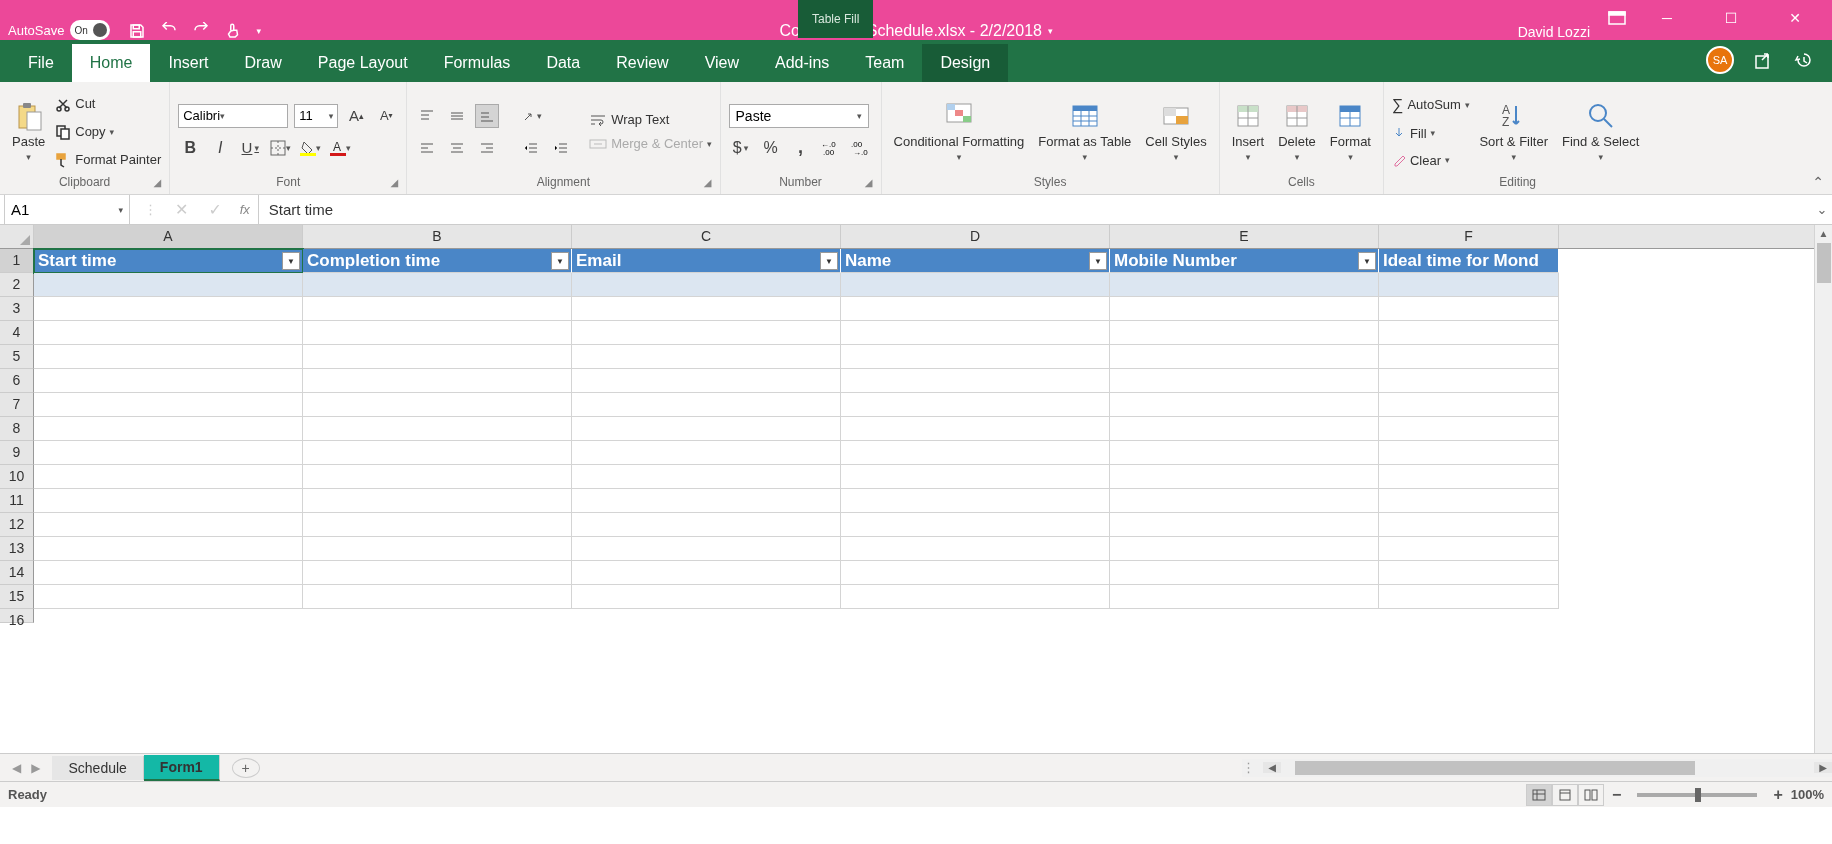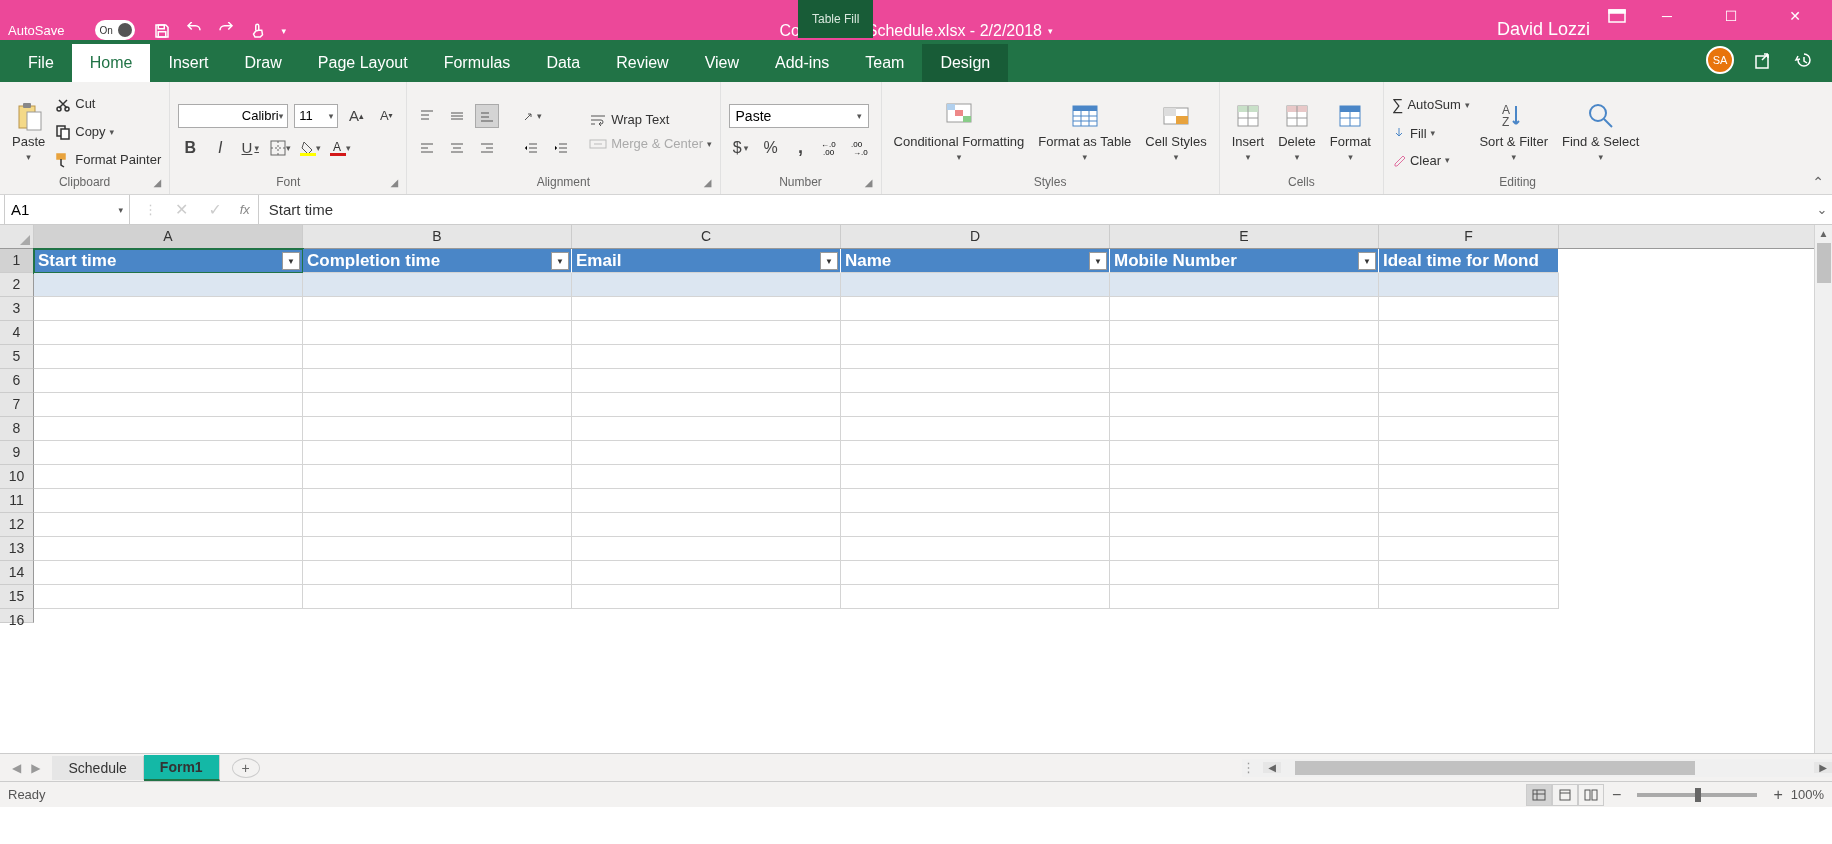--- a/index.html
+++ b/index.html
@@ -1,29 +1,29 @@
 <!DOCTYPE html>
 <html><head>
 <meta charset="utf-8">
 <style>
 * { margin: 0; padding: 0; box-sizing: border-box; font-family: "Segoe UI", Arial, sans-serif; }
 body { width: 1832px; height: 844px; background: #fff; overflow: hidden; font-size: 13px; }
 
 
 .titlebar { height: 40px; background: #ec4899; display: flex; align-items: flex-end; color: #fff; position: relative; }
 .autosave { display: flex; align-items: center; gap: 6px; margin-left: 8px; font-size: 13px; }
-.autosave .toggle { width: 40px; height: 20px; background: #fff; border-radius: 10px; position: relative; display: flex; align-items: center; padding: 0 3px; margin-left: 25px; }
+.autosave .toggle { width: 40px; height: 20px; background: #fff; border-radius: 10px; position: relative; display: flex; align-items: center; padding: 0 3px; }
 .autosave .toggle .knob { width: 14px; height: 14px; background: #555; border-radius: 50%; margin-left: auto; }
 .autosave .toggle .ontext { font-size: 10px; color: #333; position: absolute; left: 4px; }
 .qat { display: flex; gap: 14px; margin-left: 18px; align-items: center; }
 .qat-item { width: 18px; height: 18px; }
 .title-center { position: absolute; left: 50%; transform: translateX(-50%); font-size: 16px; color: #fff; display:flex; align-items:center; gap:6px; }
 .table-tools { position: absolute; left: 798px; top: 0; background: #185c37; padding: 12px 14px; font-size: 12px; color: #d9e8de; }
 .title-right { margin-left: auto; display: flex; align-items: center; gap: 18px; padding-right: 14px; }
-.user { font-size: 18px; margin-top: 28px; }
+.user { font-size: 14px; margin-top: 28px; }
 .win-btn { width: 46px; text-align: center; font-size: 14px; }
 
 
 .tabstrip { height: 42px; background: #217346; display: flex; align-items: flex-end; color: #fff; padding-left: 10px; position: relative; }
 .tab { padding: 10px 18px 10px; font-size: 16px; }
 .tab.active { background: #fff; color: #217346; }
 .tellme { display: flex; align-items: center; gap: 8px; margin-left: 20px; padding-bottom: 10px; color: #d9e8de; font-size: 16px; }
 .tabstrip-right { margin-left: auto; display: flex; align-items: center; gap: 20px; padding-right: 18px; padding-bottom: 8px; }
 .avatar { width: 28px; height: 28px; background: #e8740c; border-radius: 50%; display: flex; align-items: center; justify-content: center; font-size: 11px; color: #fff; border: 2px solid #fff; }
 
@@ -31,21 +31,21 @@
 .ribbon { height: 113px; background: #f3f2f1; border-bottom: 1px solid #d4d4d4; display: flex; position: relative; }
 .group { border-right: 1px solid #e1e1e1; display: flex; flex-direction: column; justify-content: space-between; padding: 6px 8px 2px; }
 .group-body { flex: 1; display: flex; align-items: center; gap: 6px; }
 .group-label { text-align: center; font-size: 12px; color: #666; padding-bottom: 3px; position: relative; }
 .group-label .launcher { position: absolute; right: 0; bottom: 4px; font-size: 10px; color: #888; }
 .big-btn { display: flex; flex-direction: column; align-items: center; gap: 2px; font-size: 13px; color: #333; padding: 0 4px; line-height: 1.2; }
 .big-icon { width: 32px; height: 32px; }
 .col { display: flex; flex-direction: column; gap: 12px; }
 .row { display: flex; gap: 6px; align-items: center; }
 .small-btn { display: flex; align-items: center; gap: 4px; font-size: 13px; color: #333; }
-.font-select { width: 110px; height: 24px; border: 1px solid #aaa; background: #fff; padding: 0 4px; font-size: 13px; display: flex; align-items: center; justify-content: flex-end; }
+.font-select { width: 110px; height: 24px; border: 1px solid #aaa; background: #fff; padding: 0 4px; font-size: 13px; display: flex; align-items: center; justify-content: flex-start; }
 .size-select { width: 44px; height: 24px; border: 1px solid #aaa; background: #fff; padding: 0 4px; font-size: 13px; display: flex; align-items: center; justify-content: space-between; }
 .icon-btn { width: 24px; height: 24px; display: flex; align-items: center; justify-content: center; color: #444; }
 .icon-btn.active { background: #d4d4d4; border: 1px solid #aaa; }
 .number-select { width: 140px; height: 24px; border: 1px solid #aaa; background: #fff; padding: 0 6px; font-size: 14px; display: flex; align-items: center; justify-content: space-between; }
 .collapse { position: absolute; right: 8px; bottom: 4px; font-size: 14px; color: #666; }
 
 
 .formula-bar { height: 30px; background: #fff; border-bottom: 1px solid #ccc; display: flex; align-items: center; }
 .name-box { width: 126px; height: 26px; border: 1px solid #ccc; margin: 0 4px; padding: 16px 6px; display: flex; align-items: center; justify-content: space-between; font-size: 15px; }
 .fx-btn { width: 26px; text-align: center; color: #888; font-style: italic; }
@@ -83,21 +83,21 @@
 .sheet-nav { display: flex; gap: 10px; padding: 0 12px; color: #999; font-size: 12px; }
 .sheet-tab { padding: 4px 16px; border-right: 1px solid #ccc; font-size: 14px; color: #333; background: #e6e6e6; }
 .sheet-tab.active { background: #14b8a6; font-weight: bold; border-bottom: 2px solid #217346; }
 .sheet-new { width: 28px; text-align: center; color: #666; border: 1px solid #ccc; border-radius: 50%; margin-left: 12px; font-size: 14px; line-height: 18px; height:20px; }
 .hscroll { margin-left: auto; height: 18px; background: #f0f0f0; display: flex; align-items: center; width: 590px; }
 .hscroll .arrow { width: 18px; text-align: center; font-size: 10px; color: #666; background: #e6e6e6; }
 .hscroll .track { flex: 1; height: 100%; position: relative; }
 .hscroll .thumb { position: absolute; left: 14px; width: 400px; height: 14px; top: 2px; background: #c1c1c1; }
 
 
-.status-bar { height: 26px; background: #f3f2f1; border-top: 1px solid #ccc; display: flex; align-items: center; padding: 0 8px; font-size: 13px; color: #555; }
+.status-bar { height: 26px; background: #f3f2f1; border-top: 1px solid #ccc; display: flex; align-items: center; padding: 0 8px; font-size: 13px; color: #555; font-weight: bold; }
 .status-right { margin-left: auto; display: flex; align-items: center; gap: 8px; }
 .view-btns { display: flex; }
 .view-btn { width: 26px; height: 22px; border: 1px solid #ccc; display: flex; align-items: center; justify-content: center; font-size: 10px; }
 .view-btn.active { background: #d4d4d4; }
 .zoom-slider { width: 120px; height: 4px; background: #aaa; position: relative; margin: 0 8px; }
 .zoom-slider .handle { position: absolute; left: 58px; top: -5px; width: 6px; height: 14px; background: #666; }
 
 svg { display: block; }
 .caret { font-size: 9px; color: #555; }
 </style>

